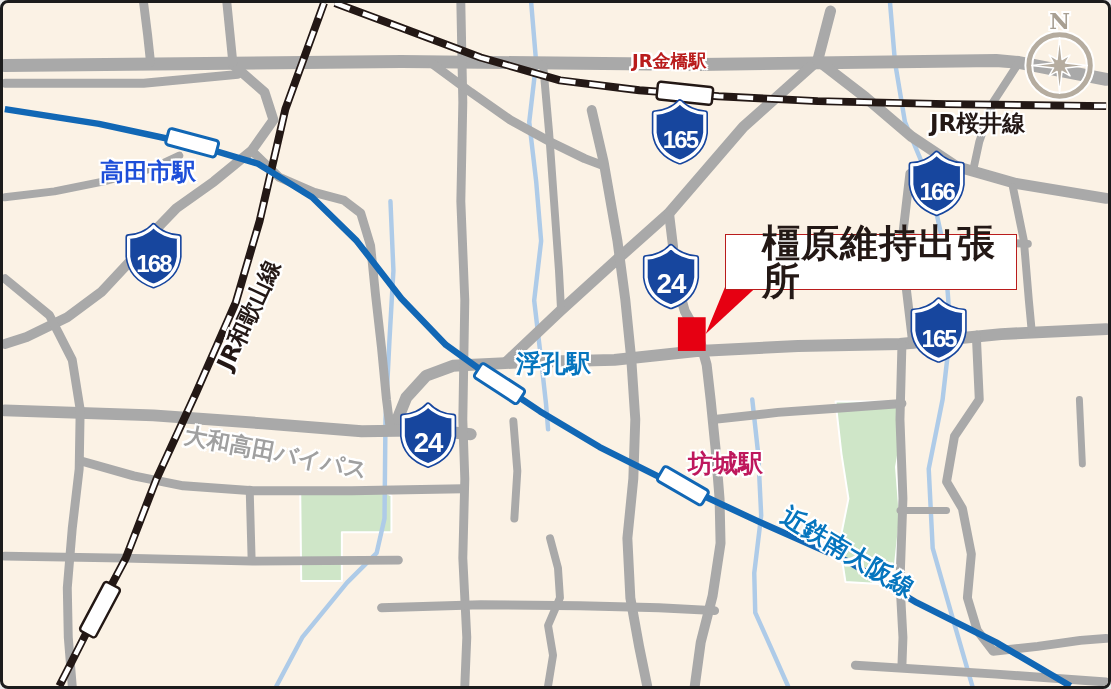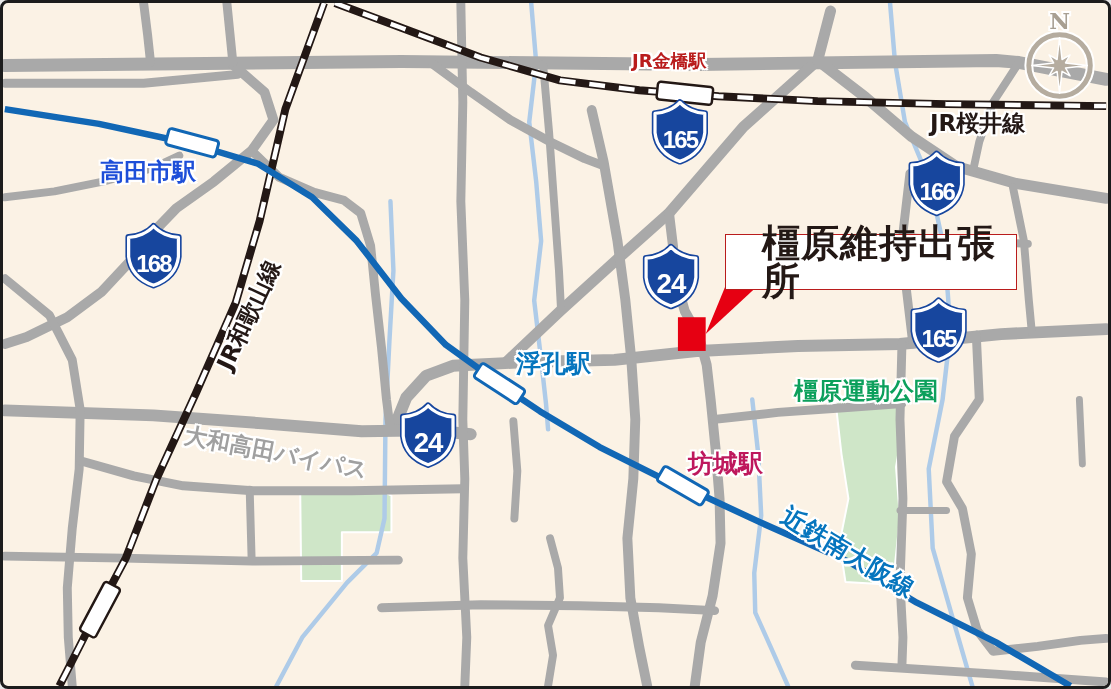--- a/index.html
+++ b/index.html
@@ -144,16 +144,15 @@
     </svg>
   <div id="labels">
       <div class="map-label" style="font-size: 24px; color: #1d4ed8; left: 97px; top: 157px;">高田市駅</div>
       <div class="map-label" style="font-size: 18px; color: #b91c1c; left: 629px; top: 49px;">JR金橋駅</div>
       <div class="map-label" style="font-size: 23px; color: rgb(35, 24, 21); left: 915px; top: 109px; padding-left: 12px;">JR桜井線</div>
       <div class="map-label" style="font-size: 23px; color: rgb(35, 24, 21); left: 246px; top: 312px; transform: translate(-50%, -50%) rotate(-65deg);">JR和歌山線</div>
       <div class="map-label" style="font-size: 25px; color: rgb(5, 117, 190); left: 501px; top: 348px; margin-left: 12px;">浮孔駅</div>
       <div class="map-label" style="font-size: 25px; color: #be185d; left: 685px; top: 448px;">坊城駅</div>
       <div class="map-label" style="font-size: 23px; color: rgb(160, 160, 160); left: 273px; top: 450px; transform: translate(-50%, -50%) rotate(11deg);">大和高田バイパス</div>
       <div class="map-label" style="font-size: 25px; color: rgb(5, 117, 190); left: 845px; top: 549px; transform: translate(-50%, -50%) rotate(31deg);">近鉄南大阪線</div>
-      <div class="map-label" style="font-size: 24px; color: rgb(12, 160, 92); left: 791px; top: 376px;">橿原運動公園</div>
     </div>
   <div id="callout-box" style="left: 722px; top: 231px; width: 292px; height: 56px; font-size: 38px;">橿原維持出張所</div>
 </div>
 
 </body></html>

